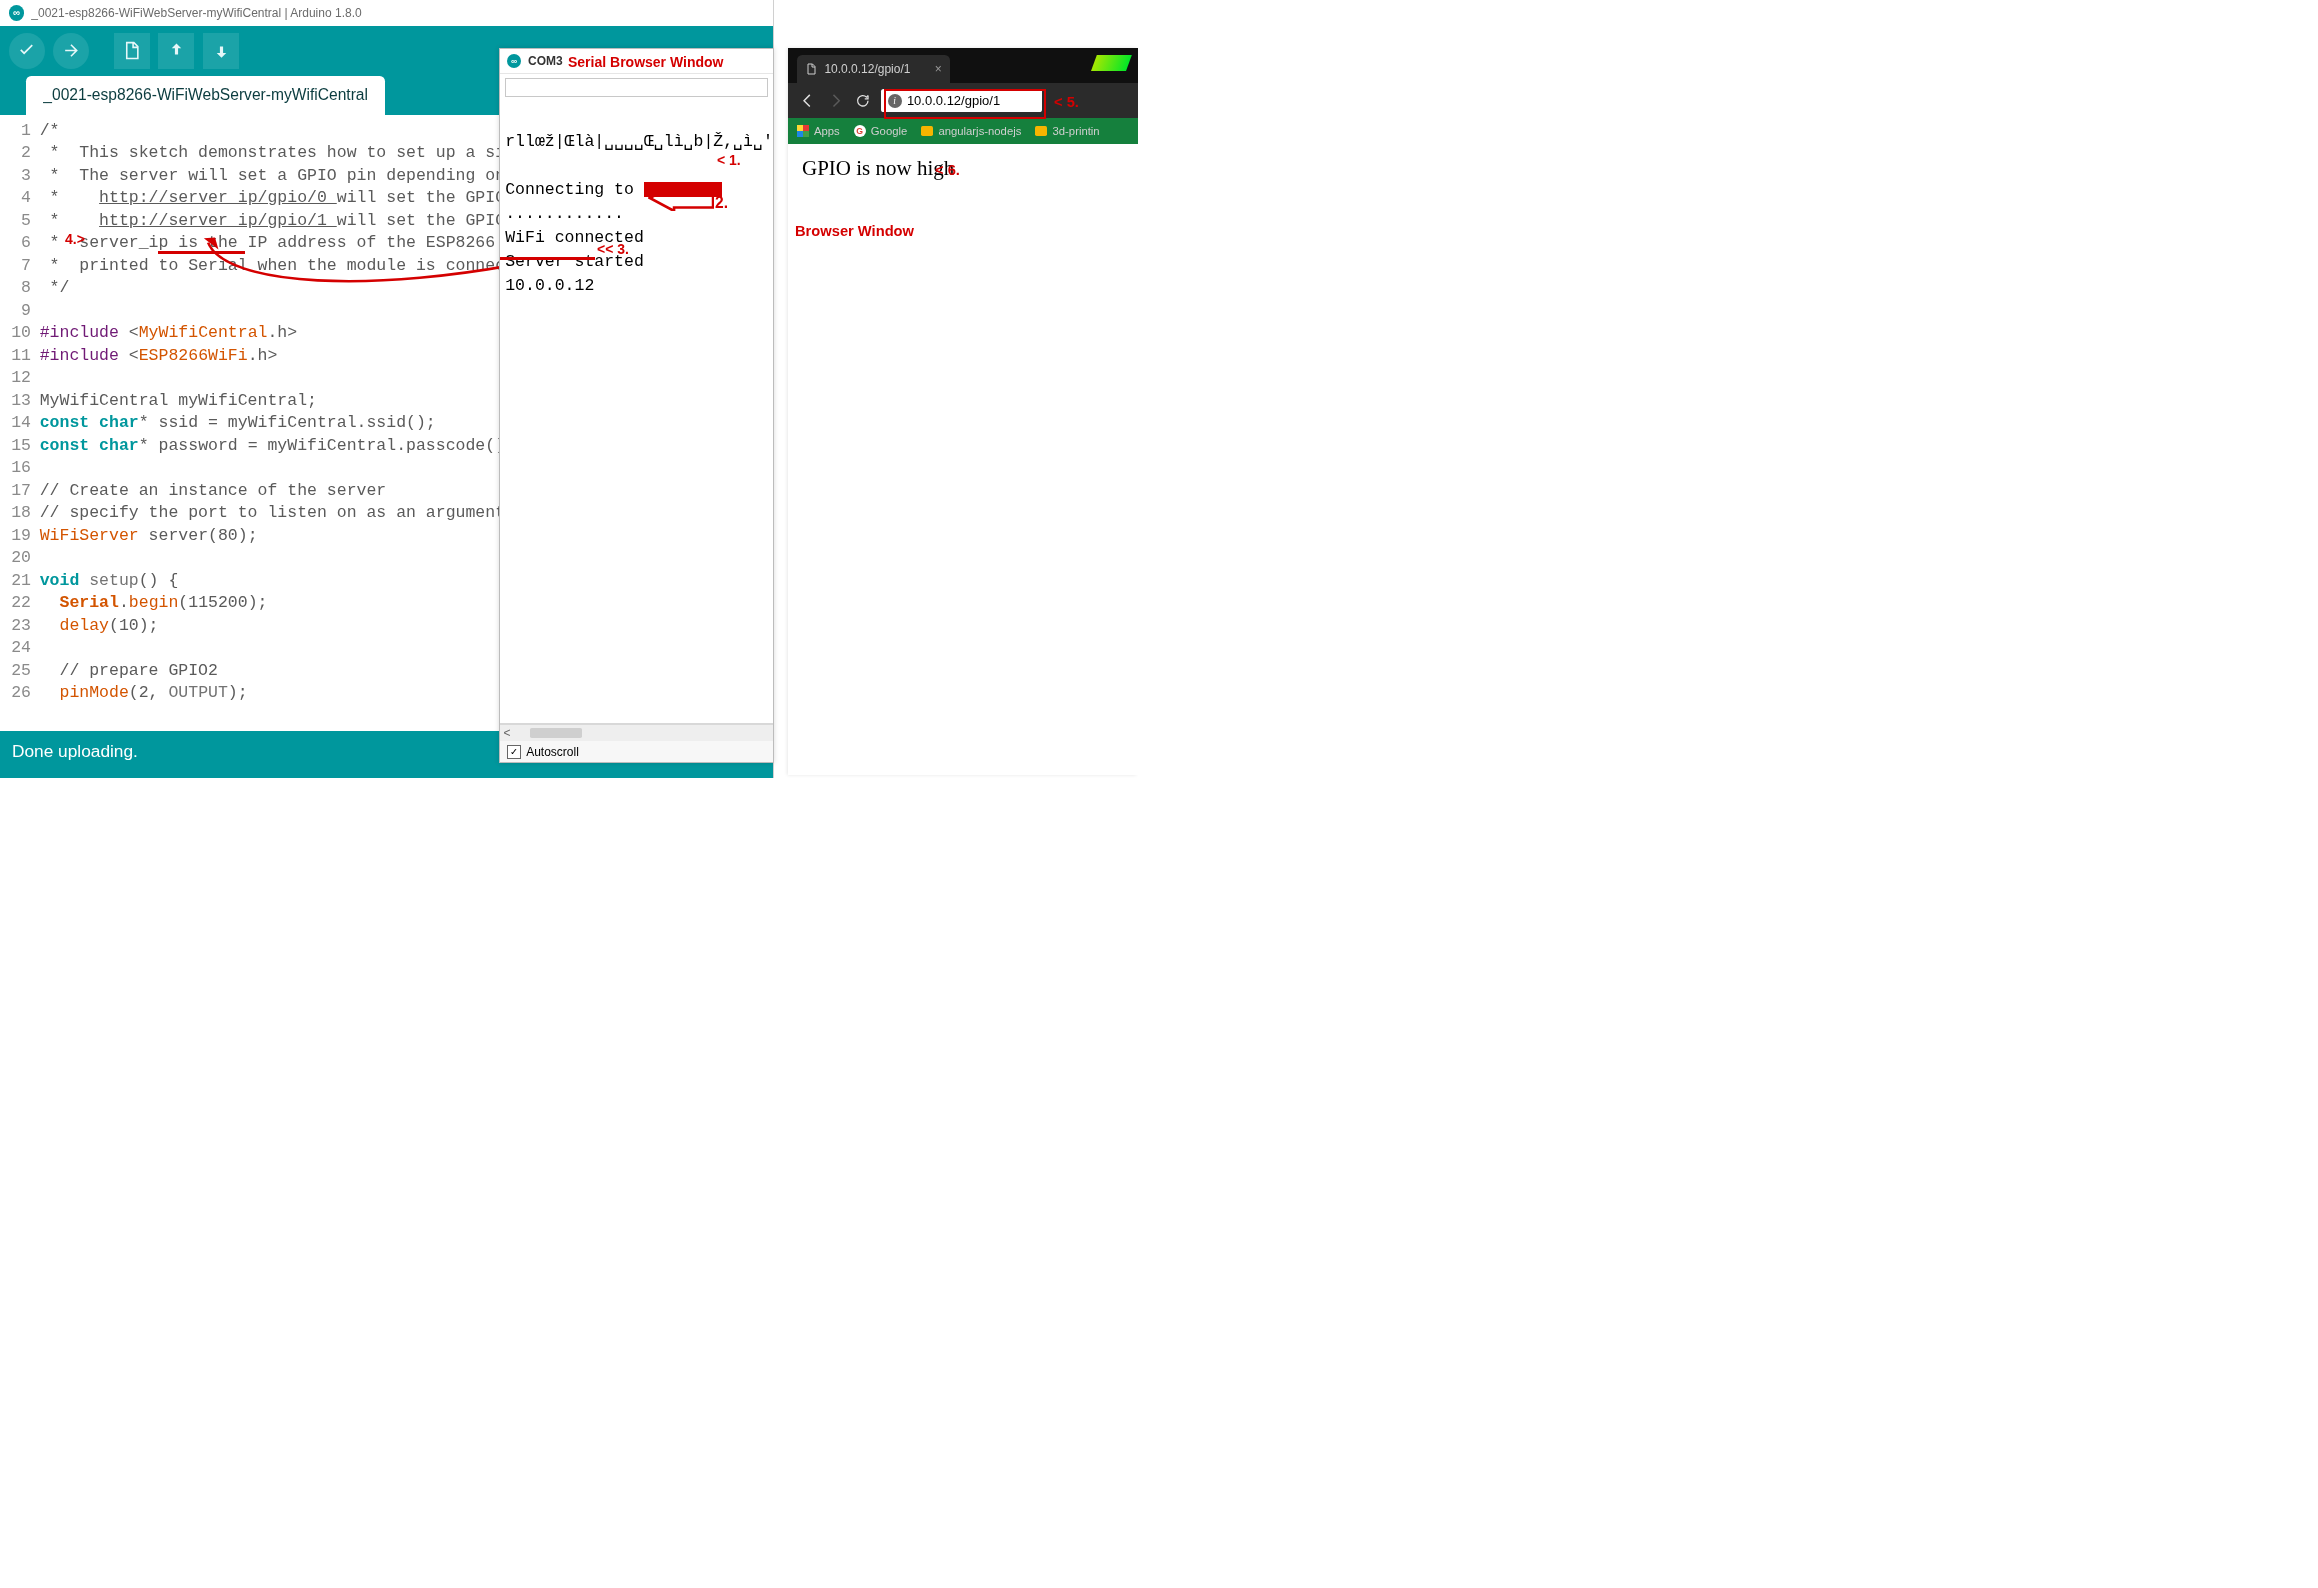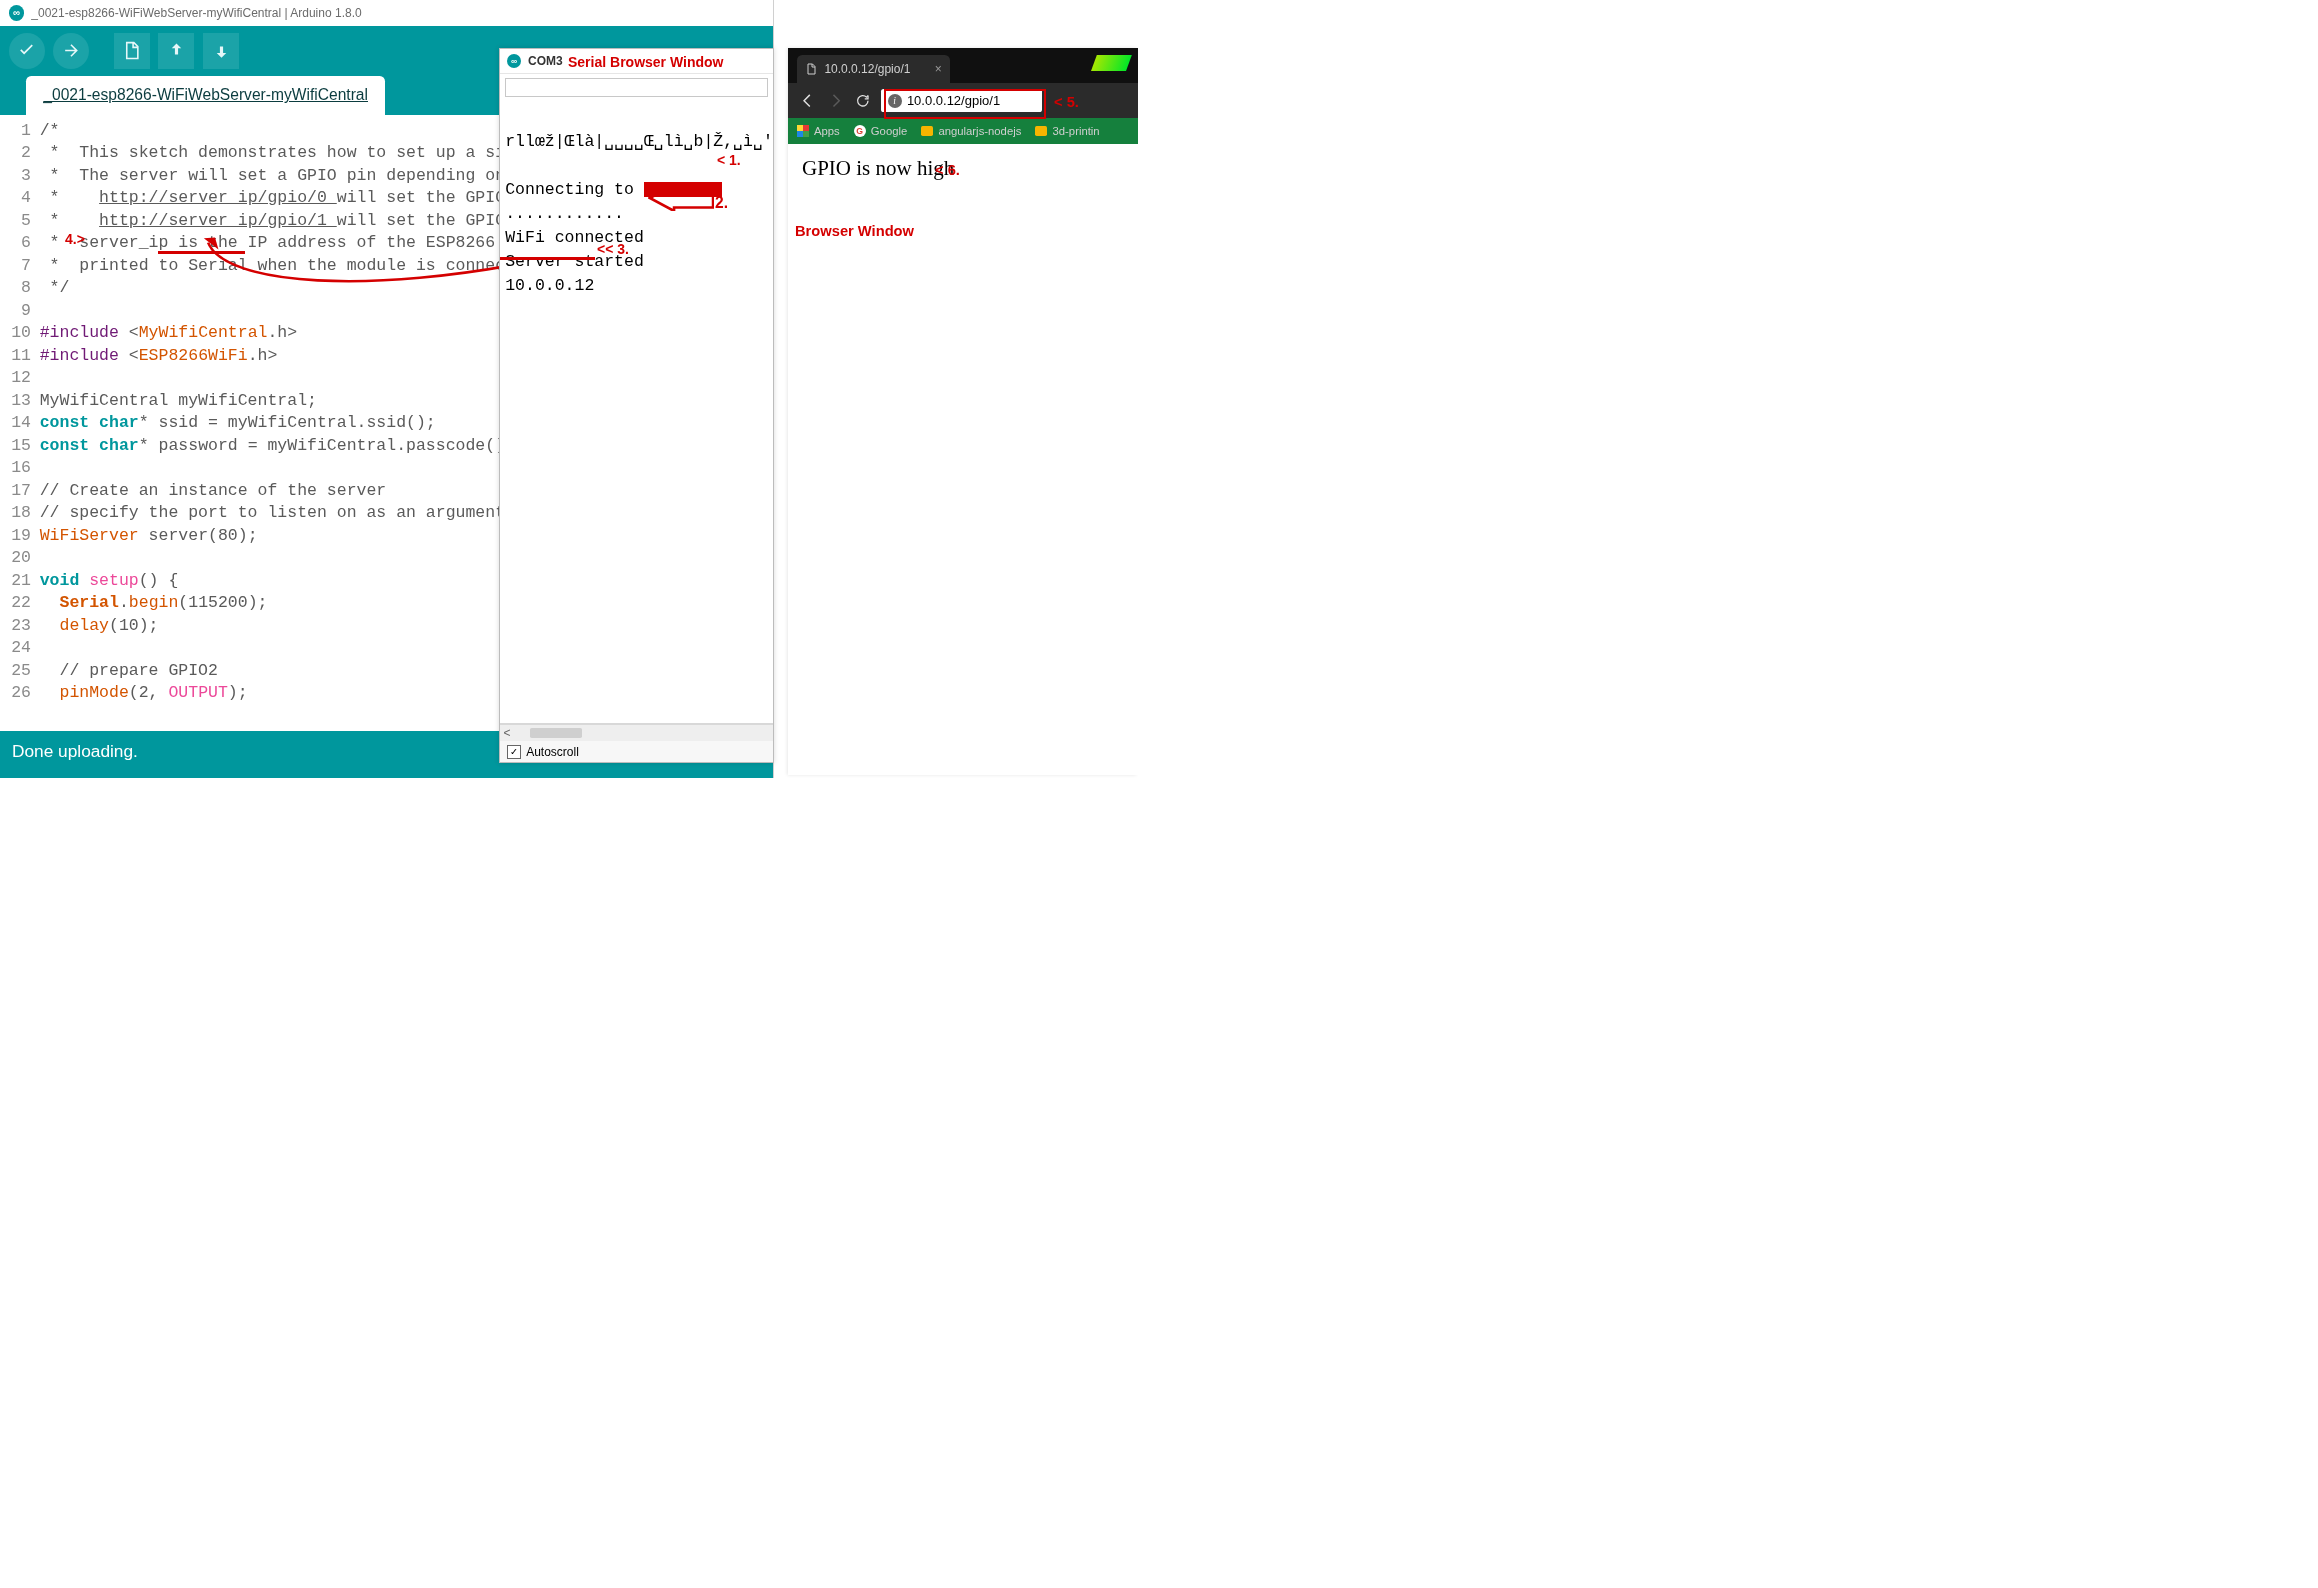--- a/index.html
+++ b/index.html
@@ -12,32 +12,32 @@
 .arduino-menubar{display:flex;gap:3.5px;padding:1.7px 7px;font-size:12px;color:#222;}
 .arduino-menubar span{padding:1.7px 5.2px;border-radius:2.6px;cursor:default;}
 .arduino-toolbar{background:#00979d;padding:7px 8.7px;display:flex;align-items:center;gap:8.7px;}
 .tool-btn{width:36px;height:36px;border-radius:50%;background:#1ba3a8;display:flex;align-items:center;justify-content:center;color:#fff;}
 .tool-btn svg{width:19px;height:19px;fill:#e6f7f8;}
 .tool-sq{width:36px;height:36px;background:#1ba3a8;display:flex;align-items:center;justify-content:center;}
 .tool-sq svg{width:19px;height:19px;fill:#e6f7f8;}
 .tool-gap{width:7px;}
 
 .tab-row{background:#00979d;padding:0 26px;}
-.tab{display:inline-block;background:#fff;color:#0b3c3f;font-size:15.6px;padding:10.4px 17.3px;border-radius:5.2px 5.2px 0 0;position:relative;top:0;text-decoration:underline;}
+.tab{display:inline-block;background:#fff;color:#0b3c3f;font-size:15.6px;padding:10.4px 17.3px;border-radius:5.2px 5.2px 0 0;position:relative;top:0;}
 
 .editor{position:relative;background:#fff;height:589px;overflow:hidden;}
 .code{font-family:Consolas,"Courier New",monospace;font-size:16.5px;line-height:22.5px;padding:5.2px 0 5.2px 0;white-space:pre;color:#5a5a5a;}
 .code .ln{display:inline-block;width:31px;text-align:right;color:#8a8a8a;padding-right:8.7px;user-select:none;}
 .code .cm{color:#5a5a5a;}
 .code .ty{color:#00979d;font-weight:bold;}
 .code .bi{color:#d35400;font-weight:bold;}
 .code .bi2{color:#d35400;}
 .code .pp{color:#701a75;}
 .code .lib{color:#d35400;}
-.code .func{color:#ec4899;}
+.code .func{color:#737373;}
 .code .url{text-decoration:underline;}
 .bold{font-weight:bold;}
 
 .status-bar{position:absolute;left:0;bottom:0;width:773px;background:#00979d;color:#fff;font-size:17.3px;padding:10.4px 12px 15.6px;box-sizing:border-box;}
 
 
 .ann{position:absolute;color:#d40000;font-weight:bold;font-size:15.6px;pointer-events:none;}
 .red-underline{position:absolute;height:2.6px;background:#d40000;pointer-events:none;}
 svg.overlay{position:absolute;pointer-events:none;}
 

